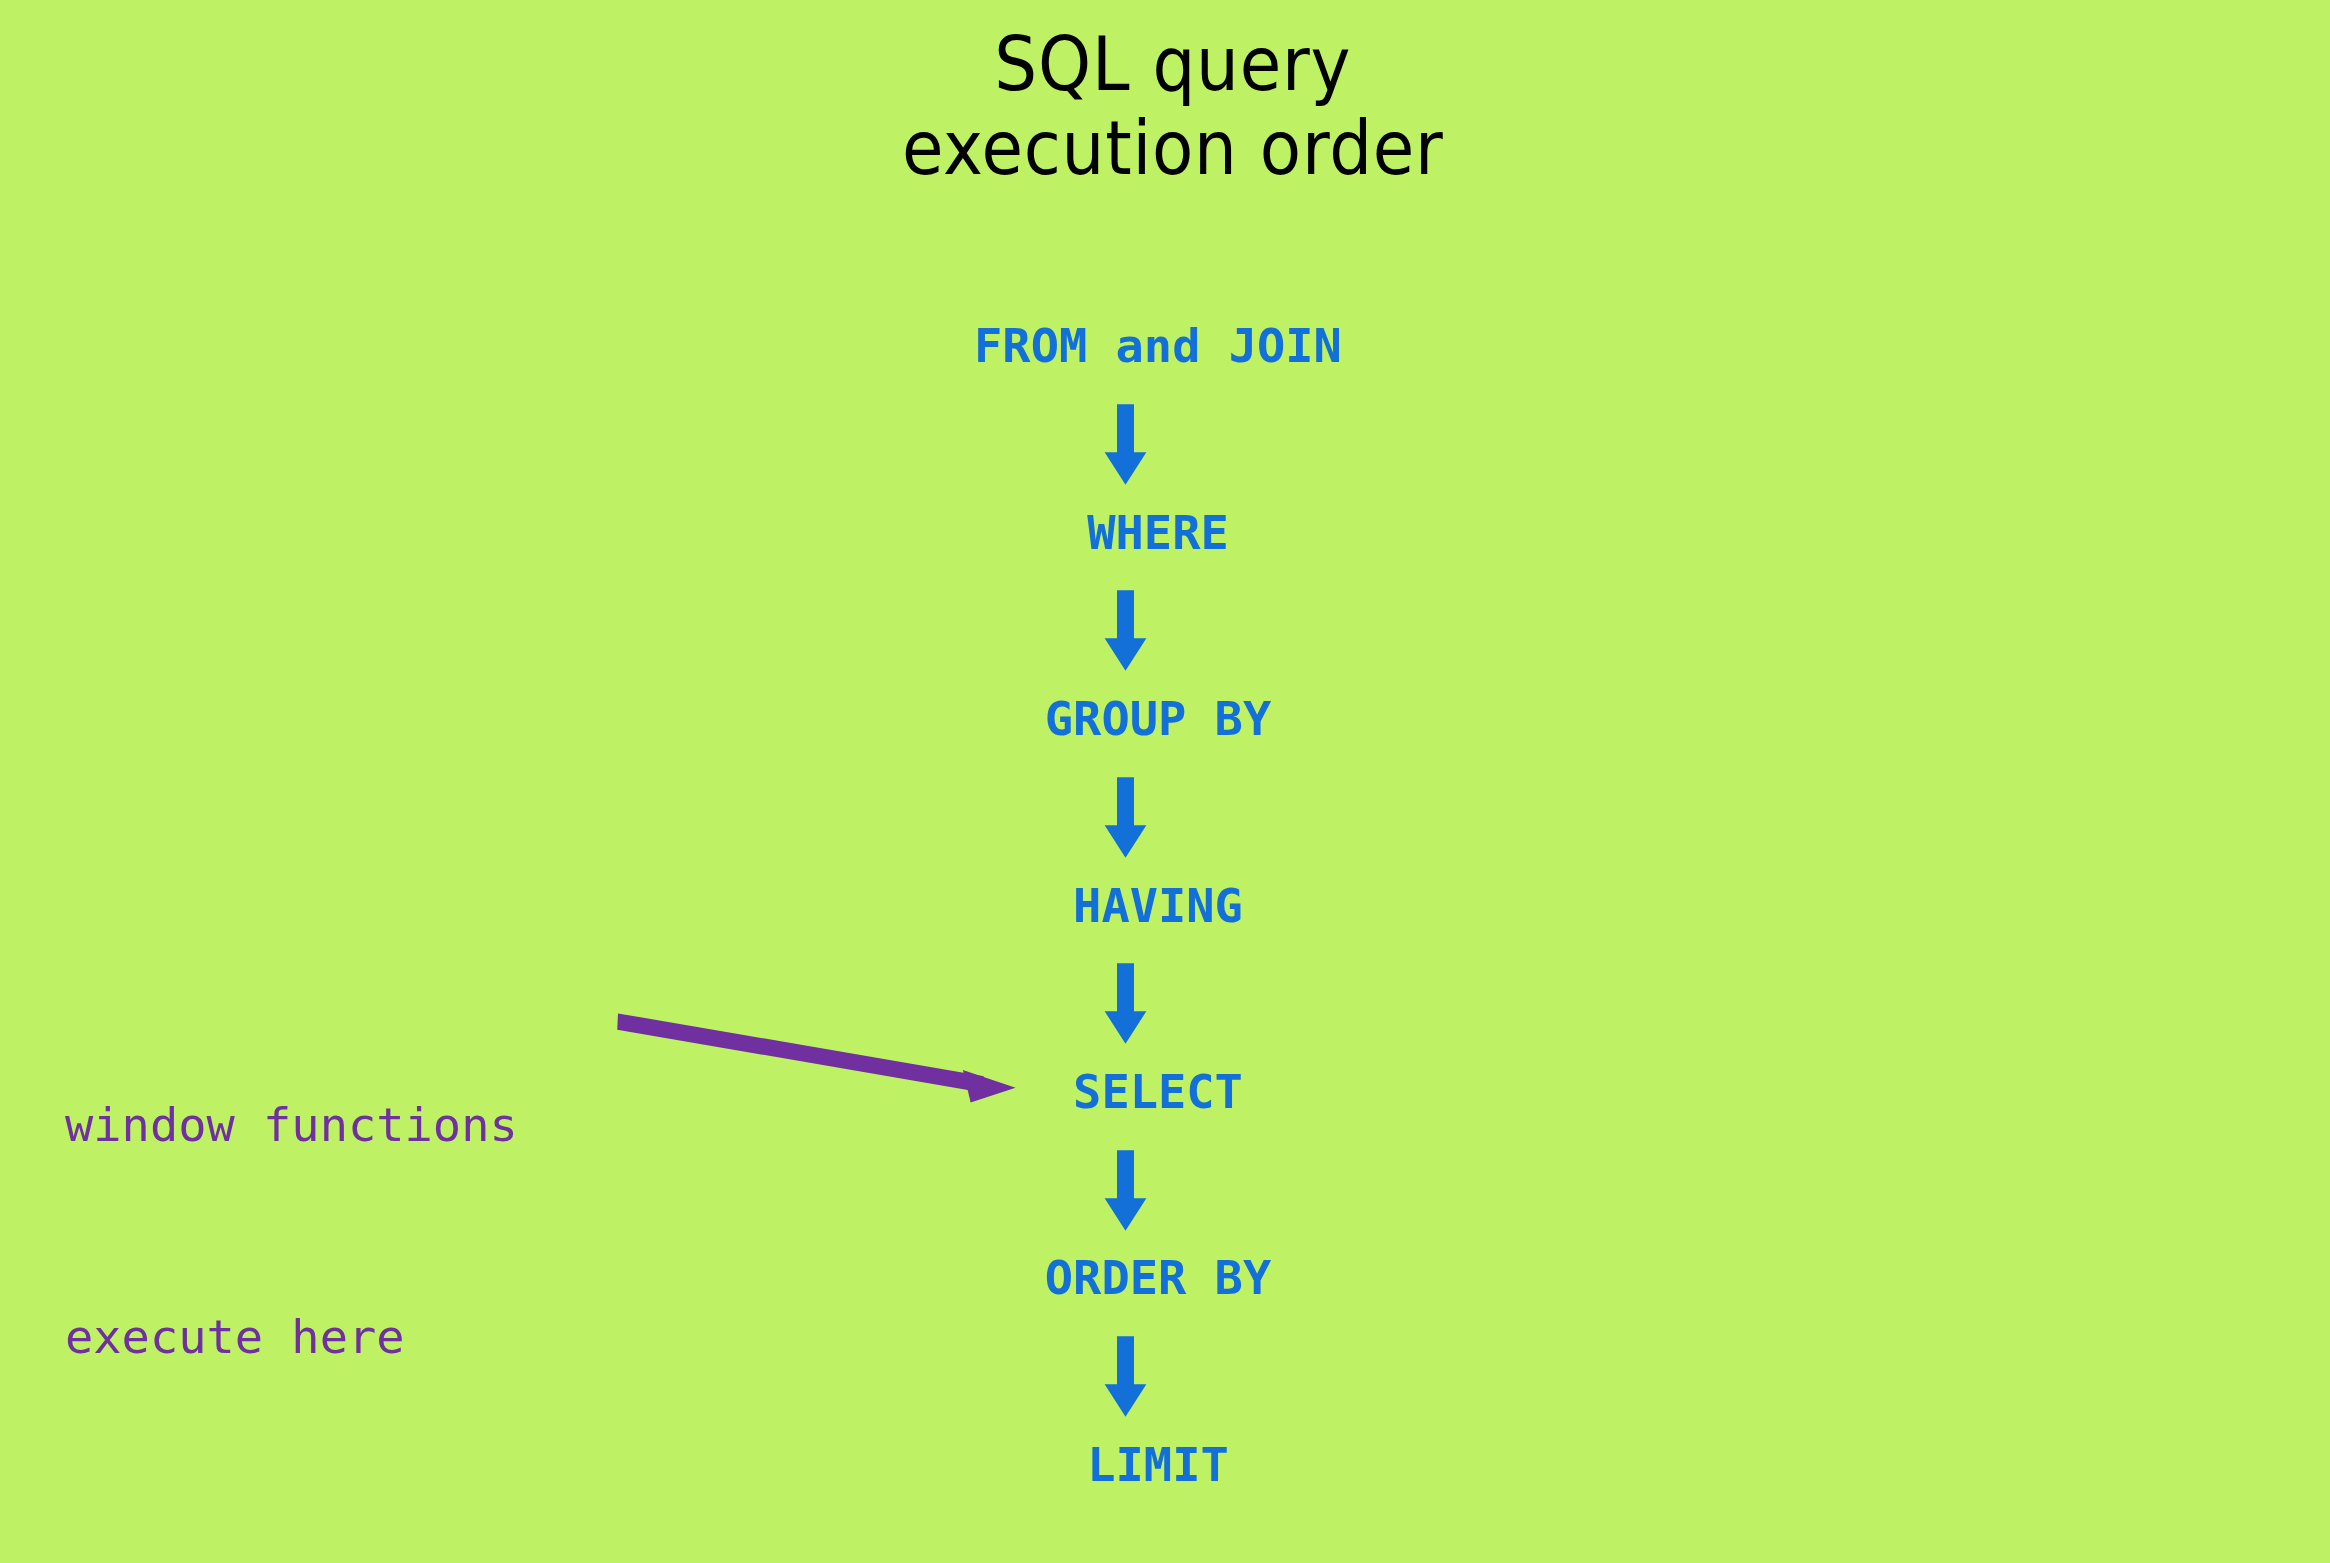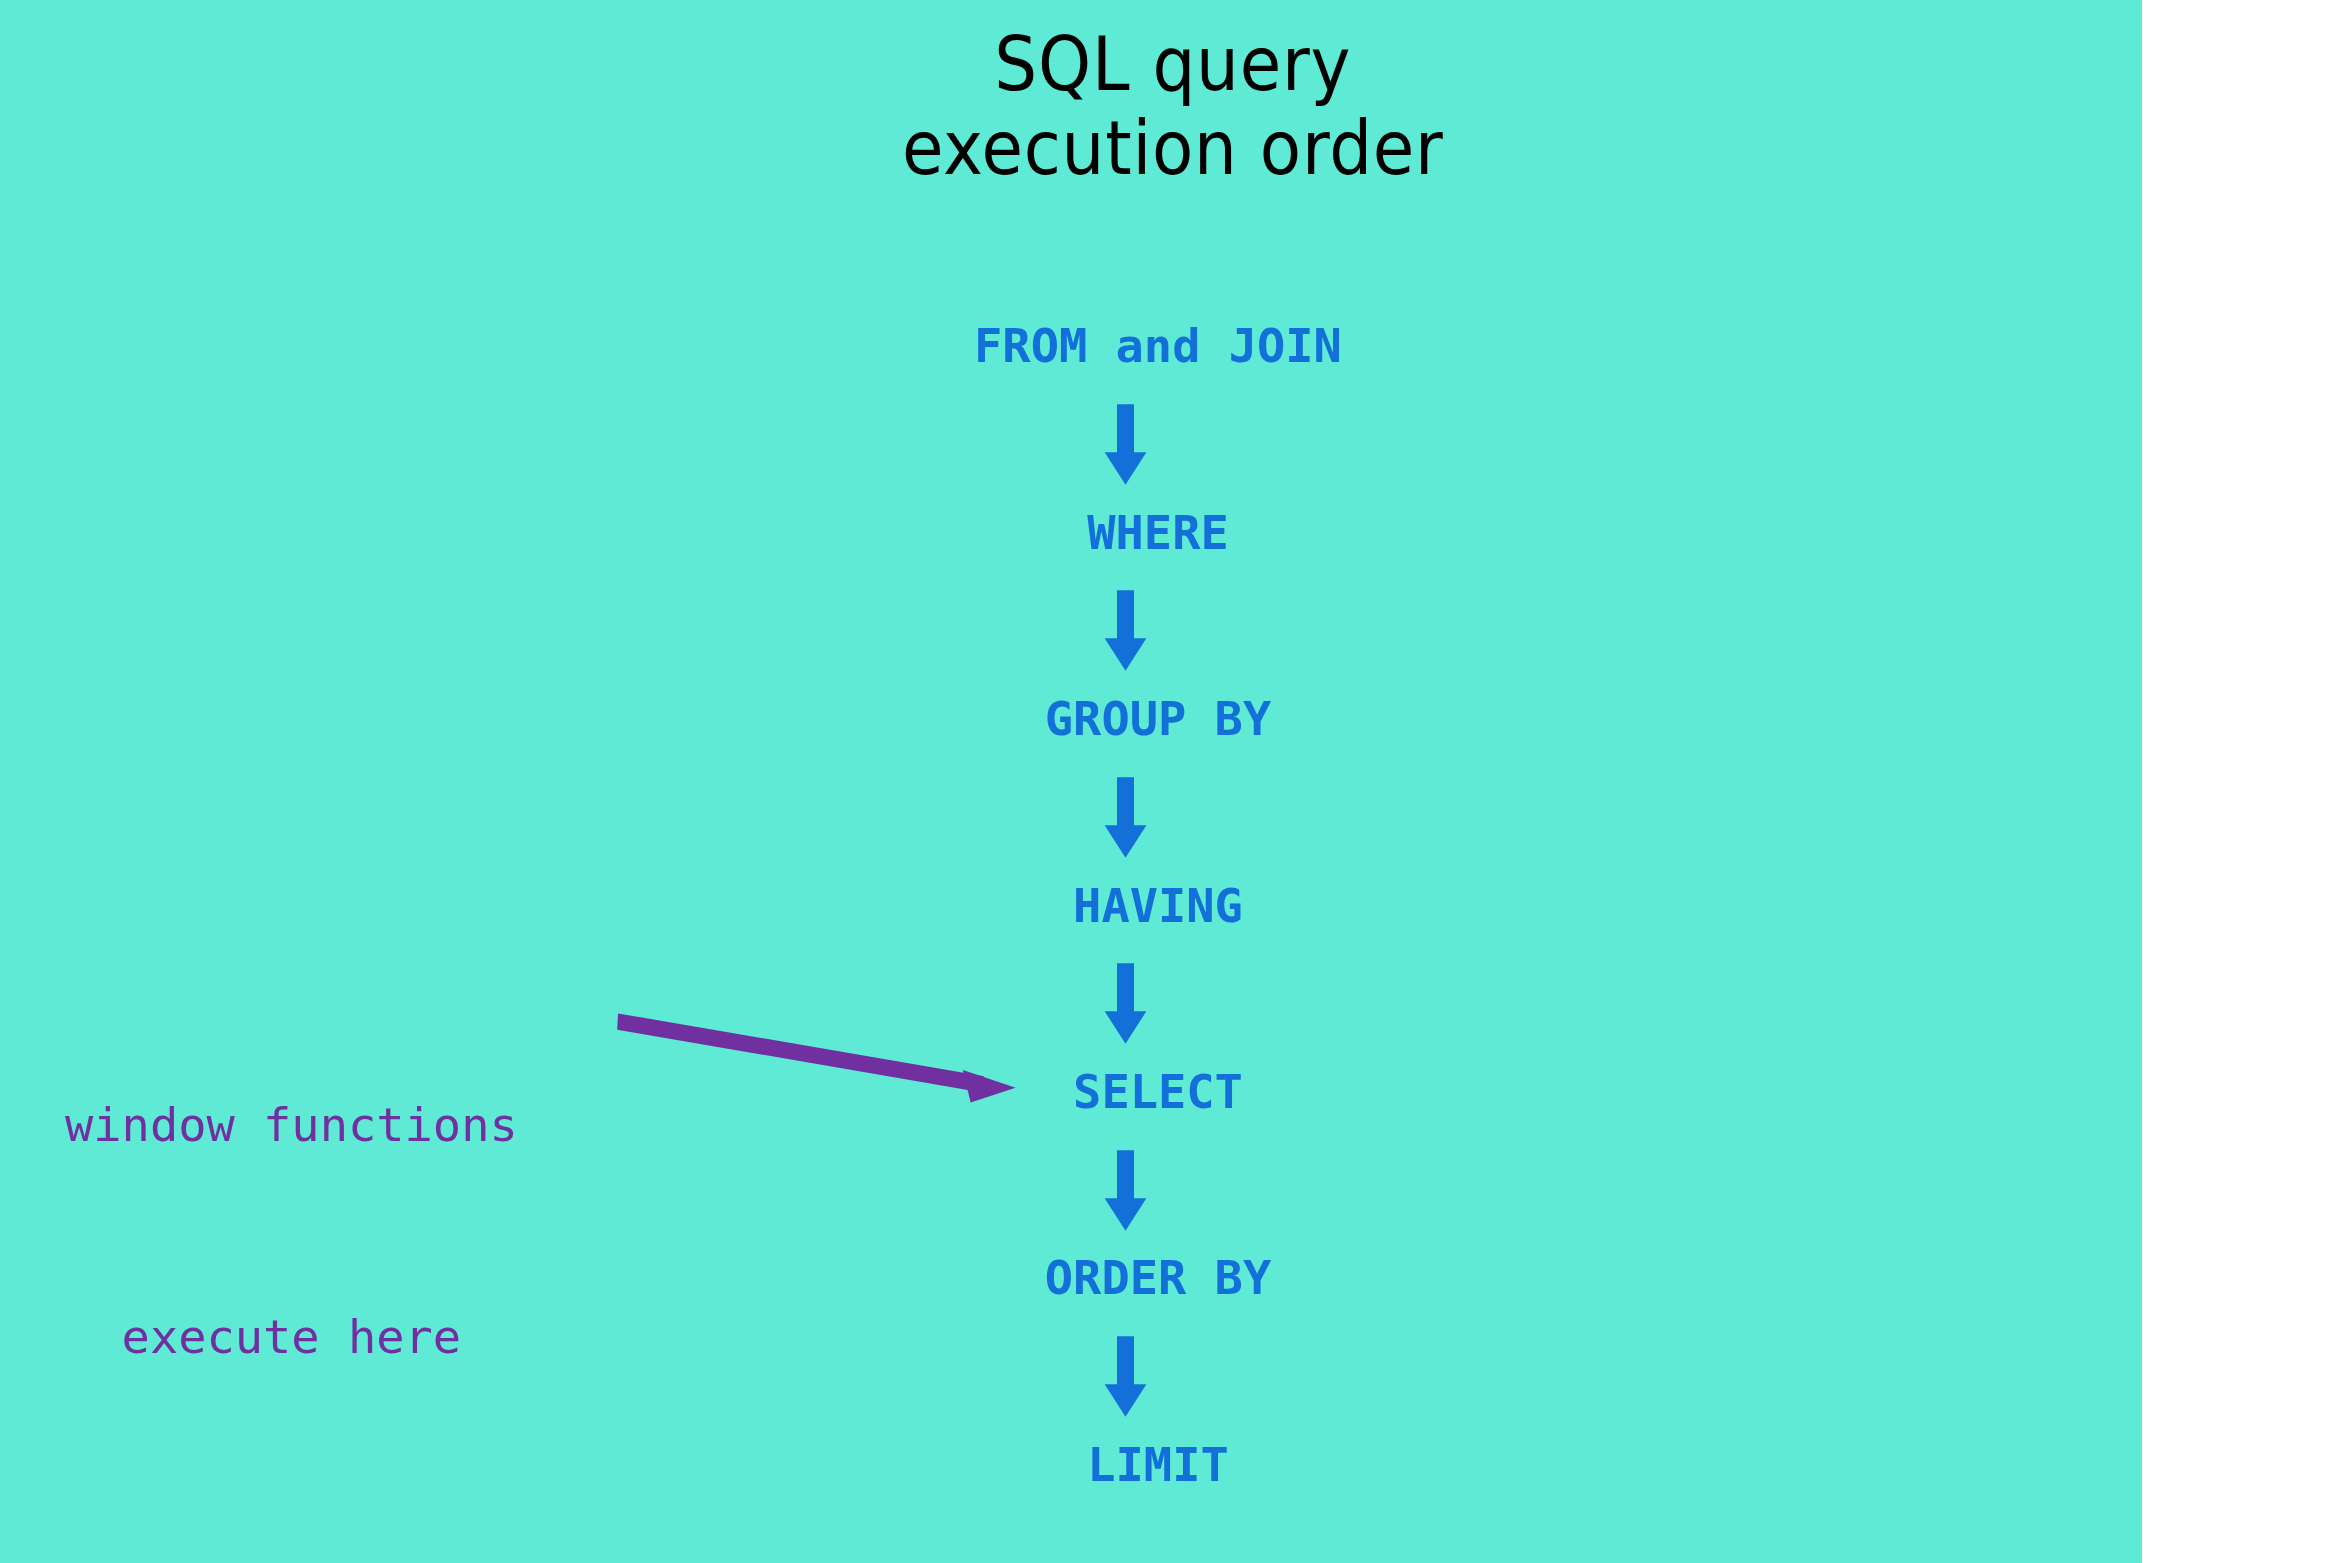--- a/index.html
+++ b/index.html
@@ -2,23 +2,23 @@
 <html style="font-size:12.4px"><head>
 <meta charset="utf-8">
 <style>
   html, body {
     margin: 0;
     padding: 0;
     background: #ffffff;
   }
   #canvas {
     position: relative;
-    width: 2142px;
+    width: 2330px;
     height: 1564px;
-    background: #5eead4;
+    background: #bef264;
     overflow: hidden;
     font-family: "DejaVu Sans", sans-serif;
   }
 
   
   #title-block {
     position: absolute;
     left: 0;
     top: 22px;
     width: 2330px;
@@ -70,21 +70,20 @@
   #annotation {
     position: absolute;
     left: 65px;
     top: 949px;
     color: #7030a0;
     font-family: "DejaVu Sans Mono", monospace;
     font-size: 47px;
     font-weight: 400;
     line-height: 1.5;
     white-space: pre;
-    text-align: center;
   }
   .anno-line { display: block; }
 
   #annotation-arrow {
     position: absolute;
     left: 598px;
     top: 994px;
     width: 443px;
     height: 124px;
   }

